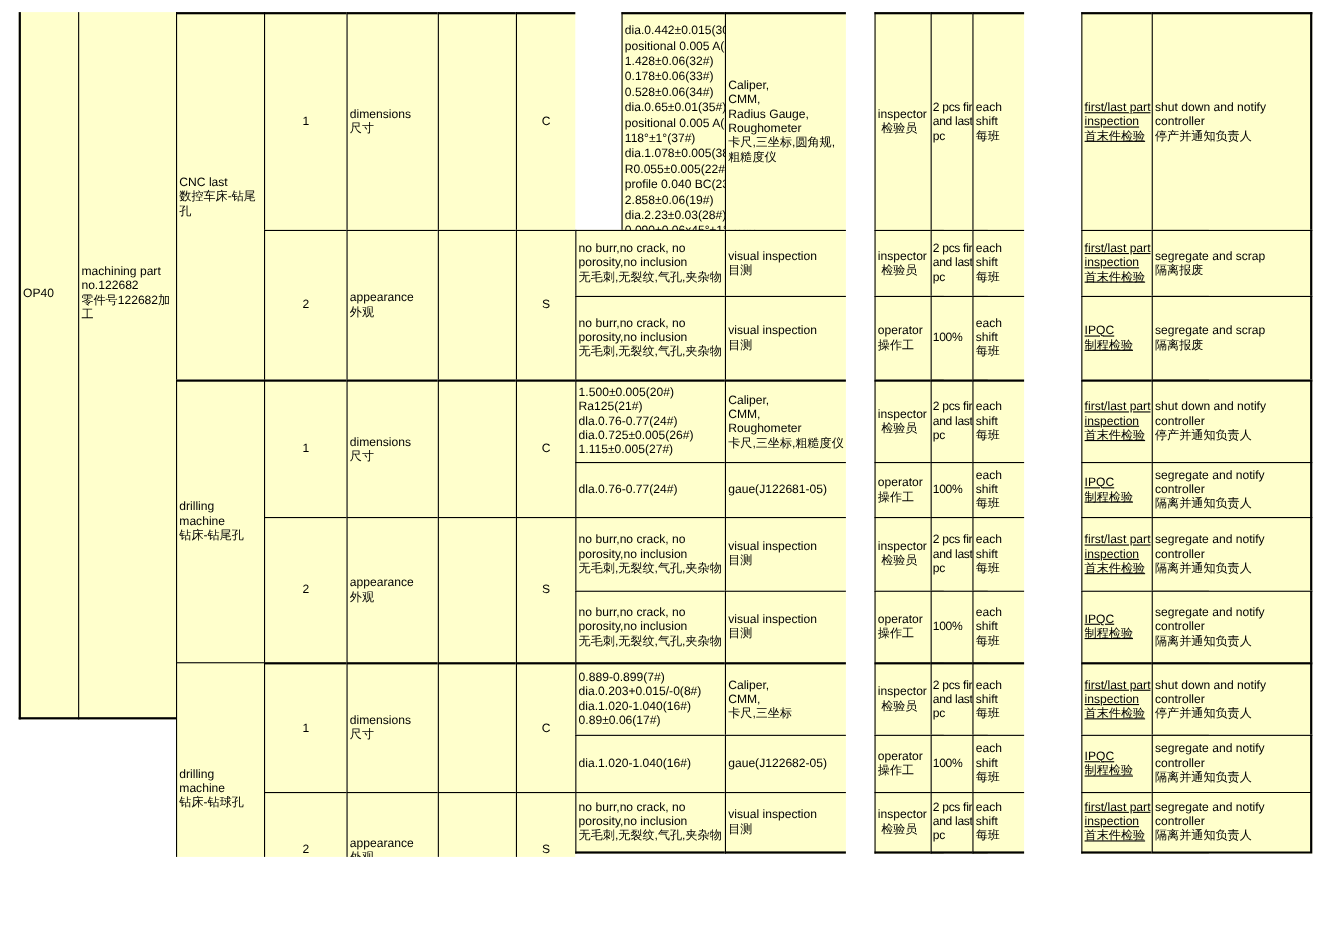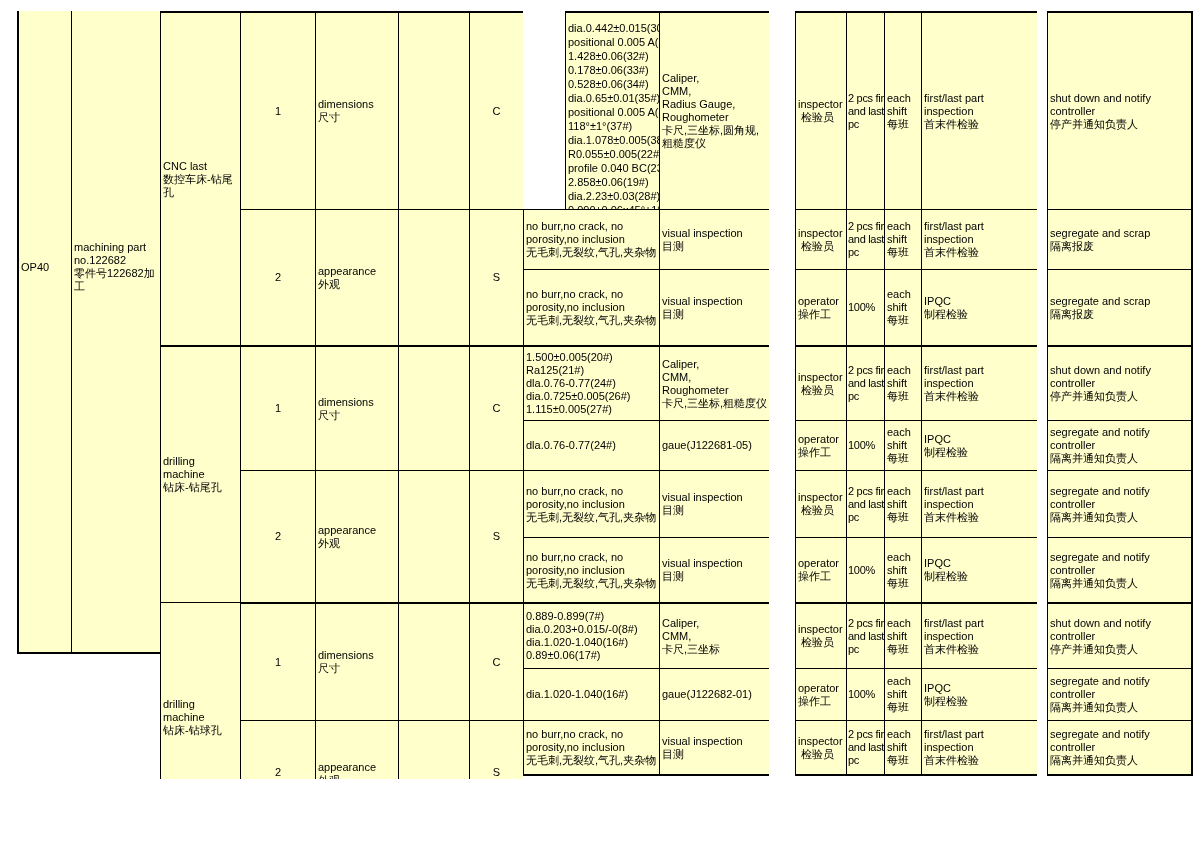--- a/index.html
+++ b/index.html
@@ -20,21 +20,21 @@
   .c3{left:160px;width:80px;}
   .c4{left:240px;width:75px;}
   .c5{left:315px;width:83px;}
   .c6{left:398px;width:71px;}
   .c7{left:469px;width:54px;}
   .c8{left:523px;width:136px;}
   .c9{left:659px;width:110px;}
   .c10{left:795px;width:63px;}
   .c11{left:832px;width:52px;margin-left:14px;}
   .c12{left:884px;width:47px;}
-  .c13{left:921px;width:116px;}
+  .c13{left:983px;width:116px;text-decoration:underline;}
   .c14{left:1047px;width:146px;border-right:2px solid #000;}
   
   .r1{top:11px;height:198px;border-top-width:2px;}
   .r2{top:209px;height:60px;}
   .r3{top:269px;height:76px;}
   .r4{top:345px;height:75px;border-top-width:2px;}
   .r5{top:420px;height:50px;}
   .r6{top:470px;height:67px;}
   .r7{top:537px;height:65px;}
   .r8{top:602px;height:66px;border-top-width:2px;}
@@ -278,21 +278,21 @@
 shift
 每班</div>
   <div class="cell c13 r8">first/last part
 inspection
 首末件检验</div>
   <div class="cell c14 r8">shut down and notify
 controller
 停产并通知负责人</div>
 
   <div class="cell c8 r9">dia.1.020-1.040(16#)</div>
-  <div class="cell c9 r9">gaue(J122682-01)</div>
+  <div class="cell c9 r9">gaue(J122682-05)</div>
   <div class="cell c10 r9">operator
 操作工</div>
   <div class="cell c11 r9 tight">100%</div>
   <div class="cell c12 r9">each
 shift
 每班</div>
   <div class="cell c13 r9">IPQC
 制程检验</div>
   <div class="cell c14 r9">segregate and notify
 controller

